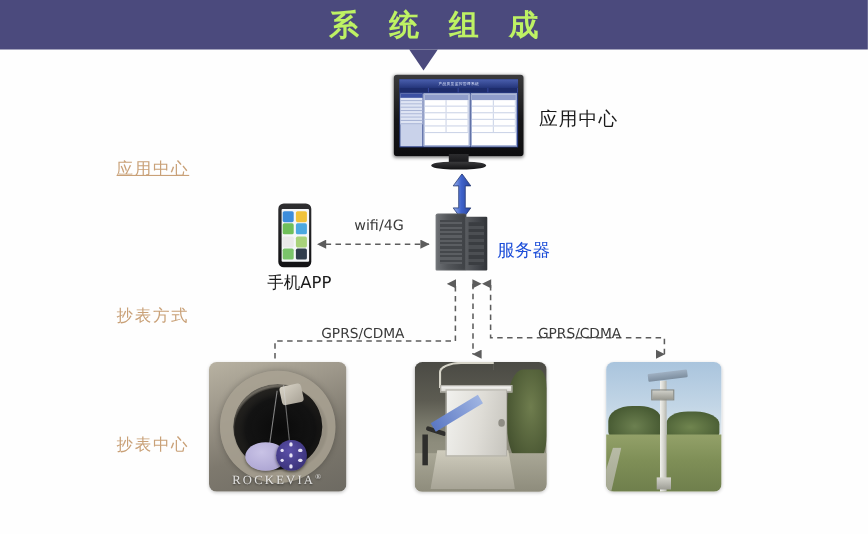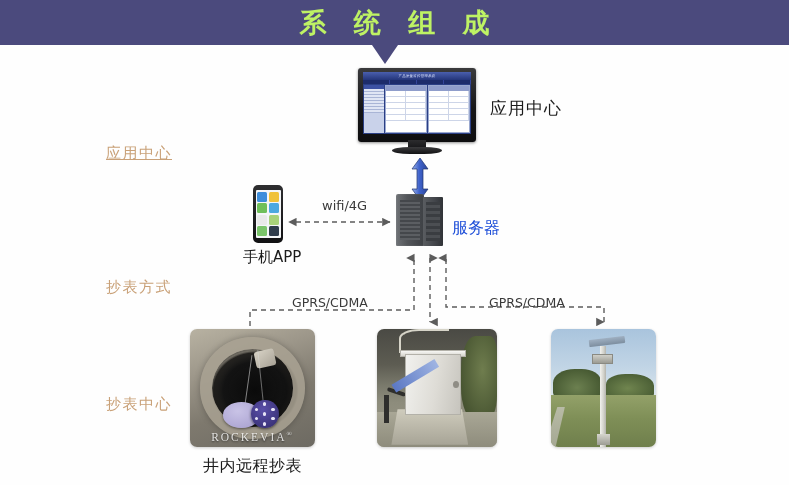--- a/index.html
+++ b/index.html
@@ -485,21 +485,20 @@
         <i style="left:42%;top:78%"></i>
         <i style="left:12%;top:60%"></i>
         <i style="left:12%;top:28%"></i>
         <i style="left:42%;top:43%"></i>
       </div>
       <div class="wm">
         <span>ROCKEVIA</span><sup>®</sup>
       </div>
     </div>
   </div>
-  <div class="caption c1">井内远程抄表</div>
 
   <div class="photo p2">
     <div class="inner">
       <div class="cab-bg"></div>
       <div class="cab-bush"></div>
       <div class="cab-ground"></div>
       <div class="cab-rail"></div>
       <div class="cab-plinth"></div>
       <div class="cab-pipe2"></div>
       <div class="cab-pipe"></div>

